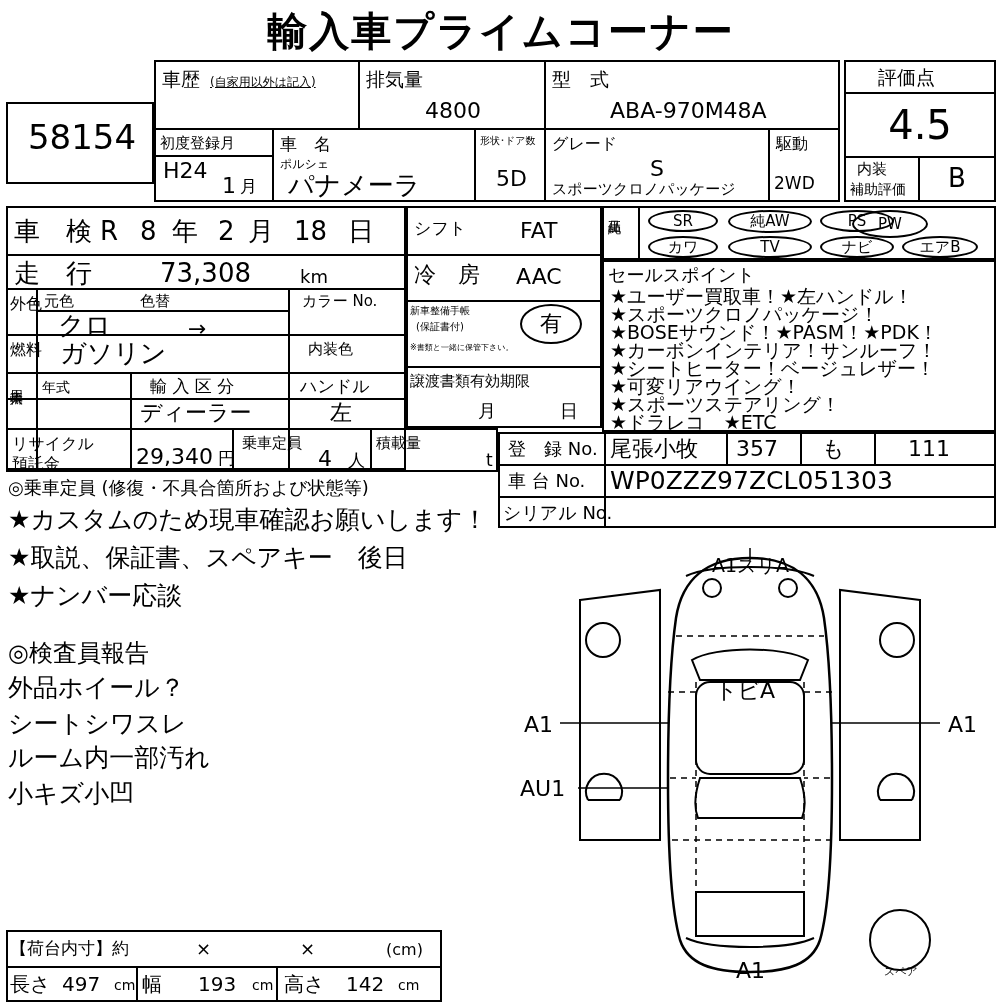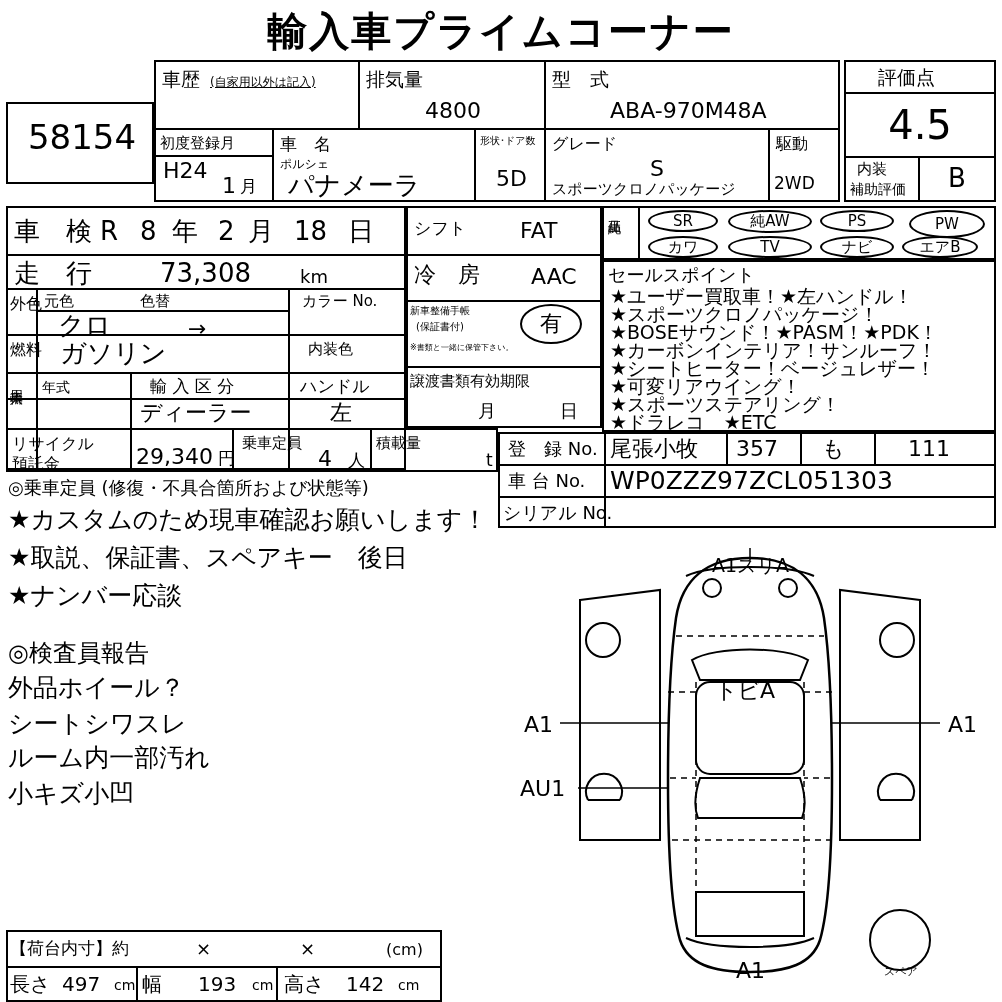--- a/index.html
+++ b/index.html
@@ -156,39 +156,39 @@
   <div class="line vline" style="left:370px; top:428px; height:44px;"></div>
 
   <div class="bx" style="left:406px; top:206px; width:196px; height:222px;"></div>
   <div class="line hline" style="left:406px; top:254px; width:196px;"></div>
   <div class="line hline" style="left:406px; top:300px; width:196px;"></div>
   <div class="line hline" style="left:406px; top:366px; width:196px;"></div>
 
   <div class="lbl" style="left:414px; top:220px; font-size:17px;">シフト</div>
   <div class="val" style="left:520px; top:220px;">FAT</div>
   <div class="val" style="left:414px; top:264px; font-size:22px;">冷　房</div>
-  <div class="val" style="left:516px; top:266px;margin-left:15px;">AAC</div>
+  <div class="val" style="left:516px; top:266px;">AAC</div>
 
   <div class="lbl tiny" style="left:410px; top:306px;">新車整備手帳</div>
   <div class="lbl tiny" style="left:416px; top:322px;">(保証書付)</div>
   <div class="lbl" style="left:410px; top:344px; font-size:8px;">※書類と一緒に保管下さい。</div>
   <div class="ellipse lg" style="left:520px; top:304px; width:62px; height:40px;">有</div>
 
   <div class="lbl" style="left:410px; top:374px; font-size:15px;">譲渡書類有効期限</div>
   <div class="lbl" style="left:478px; top:402px; font-size:18px;">月</div>
   <div class="lbl" style="left:560px; top:402px; font-size:18px;">日</div>
 
   <div class="bx" style="left:602px; top:206px; width:394px; height:54px;"></div>
   <div class="line vline" style="left:638px; top:206px; height:54px;"></div>
   <div class="lbl" style="left:608px; top:212px; font-size:13px; writing-mode:vertical-rl; text-orientation:upright; letter-spacing:-1px;">純正品</div>
 
   <div class="ellipse" style="left:648px; top:210px; width:70px; height:22px;">SR</div>
   <div class="ellipse" style="left:728px; top:210px; width:84px; height:23px;">純AW</div>
   <div class="ellipse" style="left:820px; top:210px; width:74px; height:22px;">PS</div>
-  <div class="ellipse" style="left:909px; top:210px; width:76px; height:28px;">PW</div>
+  <div class="ellipse" style="left:852px; top:210px; width:76px; height:28px;">PW</div>
   <div class="ellipse" style="left:648px; top:236px; width:70px; height:22px;">カワ</div>
   <div class="ellipse" style="left:728px; top:236px; width:84px; height:22px;">TV</div>
   <div class="ellipse" style="left:820px; top:236px; width:74px; height:22px;">ナビ</div>
   <div class="ellipse" style="left:902px; top:236px; width:76px; height:22px;">エアB</div>
 
   <div class="bx" style="left:602px; top:260px; width:394px; height:172px;"></div>
   <div class="lbl" style="left:608px; top:266px; font-size:18px;">セールスポイント</div>
   <div class="spoint" style="left:610px; top:286px;">★ユーザー買取車！★左ハンドル！</div>
   <div class="spoint" style="left:610px; top:304px;">★スポーツクロノパッケージ！</div>
   <div class="spoint" style="left:610px; top:322px;">★BOSEサウンド！★PASM！★PDK！</div>

